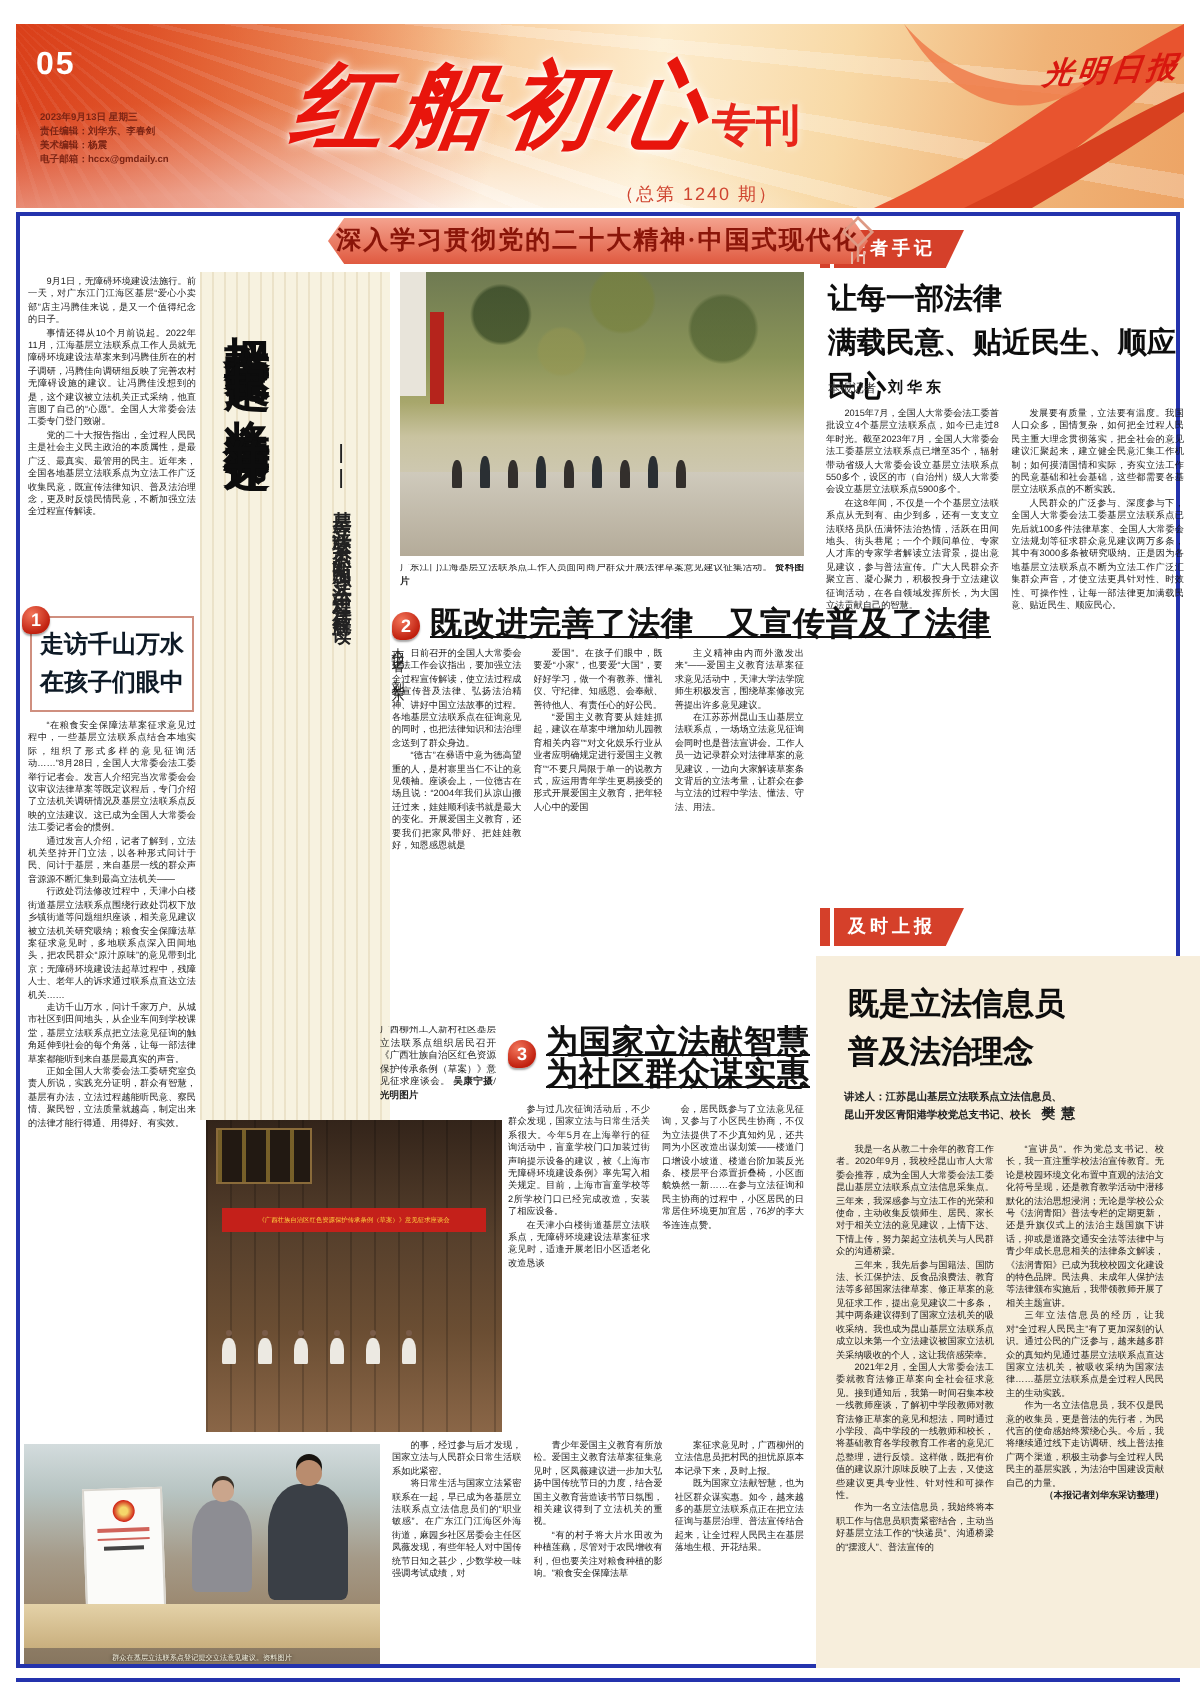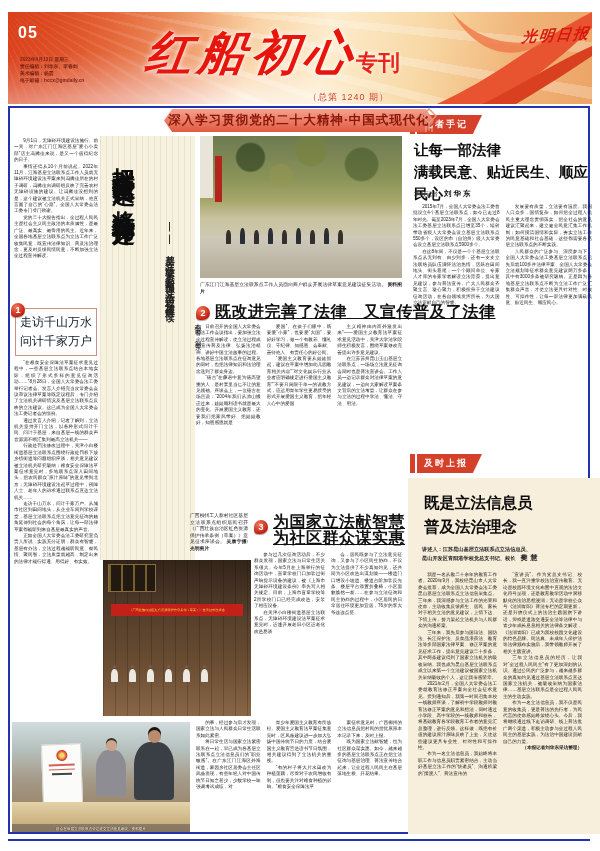--- a/index.html
+++ b/index.html
@@ -50,21 +50,21 @@
 
   
   .badge{width:14px;height:14px;border-radius:50% 50% 50% 4px;flex:0 0 14px;
     background:radial-gradient(circle at 35% 30%,#f2755a,#c01f0e 72%);color:#fff;font-size:9px;font-weight:bold;
     display:flex;align-items:center;justify-content:center;box-shadow:0 1px 1px rgba(0,0,0,.35);}
   .sec-head{display:flex;align-items:center;gap:5px;}
   .sec-title{font-family:"Liberation Serif",serif;font-weight:bold;font-size:16px;color:#111;letter-spacing:.5px;white-space:nowrap;text-decoration:underline;}
   .sec1box{position:absolute;left:15px;top:308px;width:80px;height:46px;border:1px solid #cf8f7f;
     display:flex;flex-direction:column;align-items:center;justify-content:center;background:#fff;}
   .sec1box .badge{position:absolute;left:-5px;top:-6px;}
-  .sec1box div{font-family:"Liberation Serif",serif;font-weight:normal;font-size:12px;line-height:19px;color:#0e1a26;white-space:nowrap;}
+  .sec1box div{font-family:"Liberation Serif",serif;font-weight:bold;font-size:12px;line-height:19px;color:#0e1a26;white-space:nowrap;}
 
   
   .vblock{position:absolute;left:100px;top:136px;width:95px;height:424px;
     background:repeating-linear-gradient(90deg,rgba(205,185,140,.28) 0 1px,rgba(0,0,0,0) 1px 6px),#f7f2e0;}
   .vhead{position:absolute;left:8px;top:14px;height:402px;writing-mode:vertical-rl;
     font-family:"Liberation Serif",serif;font-weight:bold;font-size:23px;letter-spacing:2px;color:#0d0d0d;}
   .vsub{position:absolute;left:63px;top:86px;height:330px;writing-mode:vertical-rl;
     font-weight:bold;font-size:9.5px;letter-spacing:3px;color:#222;}
   .vbyline{position:absolute;left:193px;top:318px;height:60px;writing-mode:vertical-rl;
     font-size:6.5px;letter-spacing:2px;color:#222;}
@@ -168,21 +168,21 @@
 
   <div class="abs bt" style="left:14px;top:138px;width:84px;height:168px;">
       <p>9月1日，无障碍环境建设法施行。前一天，对广东江门江海区基层“爱心小卖部”店主冯腾佳来说，是又一个值得纪念的日子。</p>
       <p>事情还得从10个月前说起。2022年11月，江海基层立法联系点工作人员就无障碍环境建设法草案来到冯腾佳所在的村子调研，冯腾佳向调研组反映了完善农村无障碍设施的建议。让冯腾佳没想到的是，这个建议被立法机关正式采纳，他直言圆了自己的“心愿”。全国人大常委会法工委专门登门致谢。</p>
       <p>党的二十大报告指出，全过程人民民主是社会主义民主政治的本质属性，是最广泛、最真实、最管用的民主。近年来，全国各地基层立法联系点为立法工作广泛收集民意，既宣传法律知识、普及法治理念，更及时反馈民情民意，不断加强立法全过程宣传解读。</p>
     </div>
 
   <div class="sec1box">
     <span class="badge">1</span>
     <div>走访千山万水</div>
-    <div>问计千家万户</div>
+    <div>在孩子们眼中</div>
   </div>
 
   <div class="abs bt" style="left:14px;top:360px;width:84px;height:358px;">
       <p>“在粮食安全保障法草案征求意见过程中，一些基层立法联系点结合本地实际，组织了形式多样的意见征询活动……”8月28日，全国人大常委会法工委举行记者会。发言人介绍完当次常委会会议审议法律草案等既定议程后，专门介绍了立法机关调研情况及基层立法联系点反映的立法建议。这已成为全国人大常委会法工委记者会的惯例。</p>
       <p>通过发言人介绍，记者了解到，立法机关坚持开门立法，以各种形式问计于民、问计于基层，来自基层一线的群众声音源源不断汇集到最高立法机关——</p>
       <p>行政处罚法修改过程中，天津小白楼街道基层立法联系点围绕行政处罚权下放乡镇街道等问题组织座谈，相关意见建议被立法机关研究吸纳；粮食安全保障法草案征求意见时，多地联系点深入田间地头，把农民群众“原汁原味”的意见带到北京；无障碍环境建设法起草过程中，残障人士、老年人的诉求通过联系点直达立法机关……</p>
       <p>走访千山万水，问计千家万户。从城市社区到田间地头，从企业车间到学校课堂，基层立法联系点把立法意见征询的触角延伸到社会的每个角落，让每一部法律草案都能听到来自基层最真实的声音。</p>
       <p>正如全国人大常委会法工委研究室负责人所说，实践充分证明，群众有智慧，基层有办法，立法过程越能听民意、察民情、聚民智，立法质量就越高，制定出来的法律才能行得通、用得好、有实效。</p>
     </div>
 

